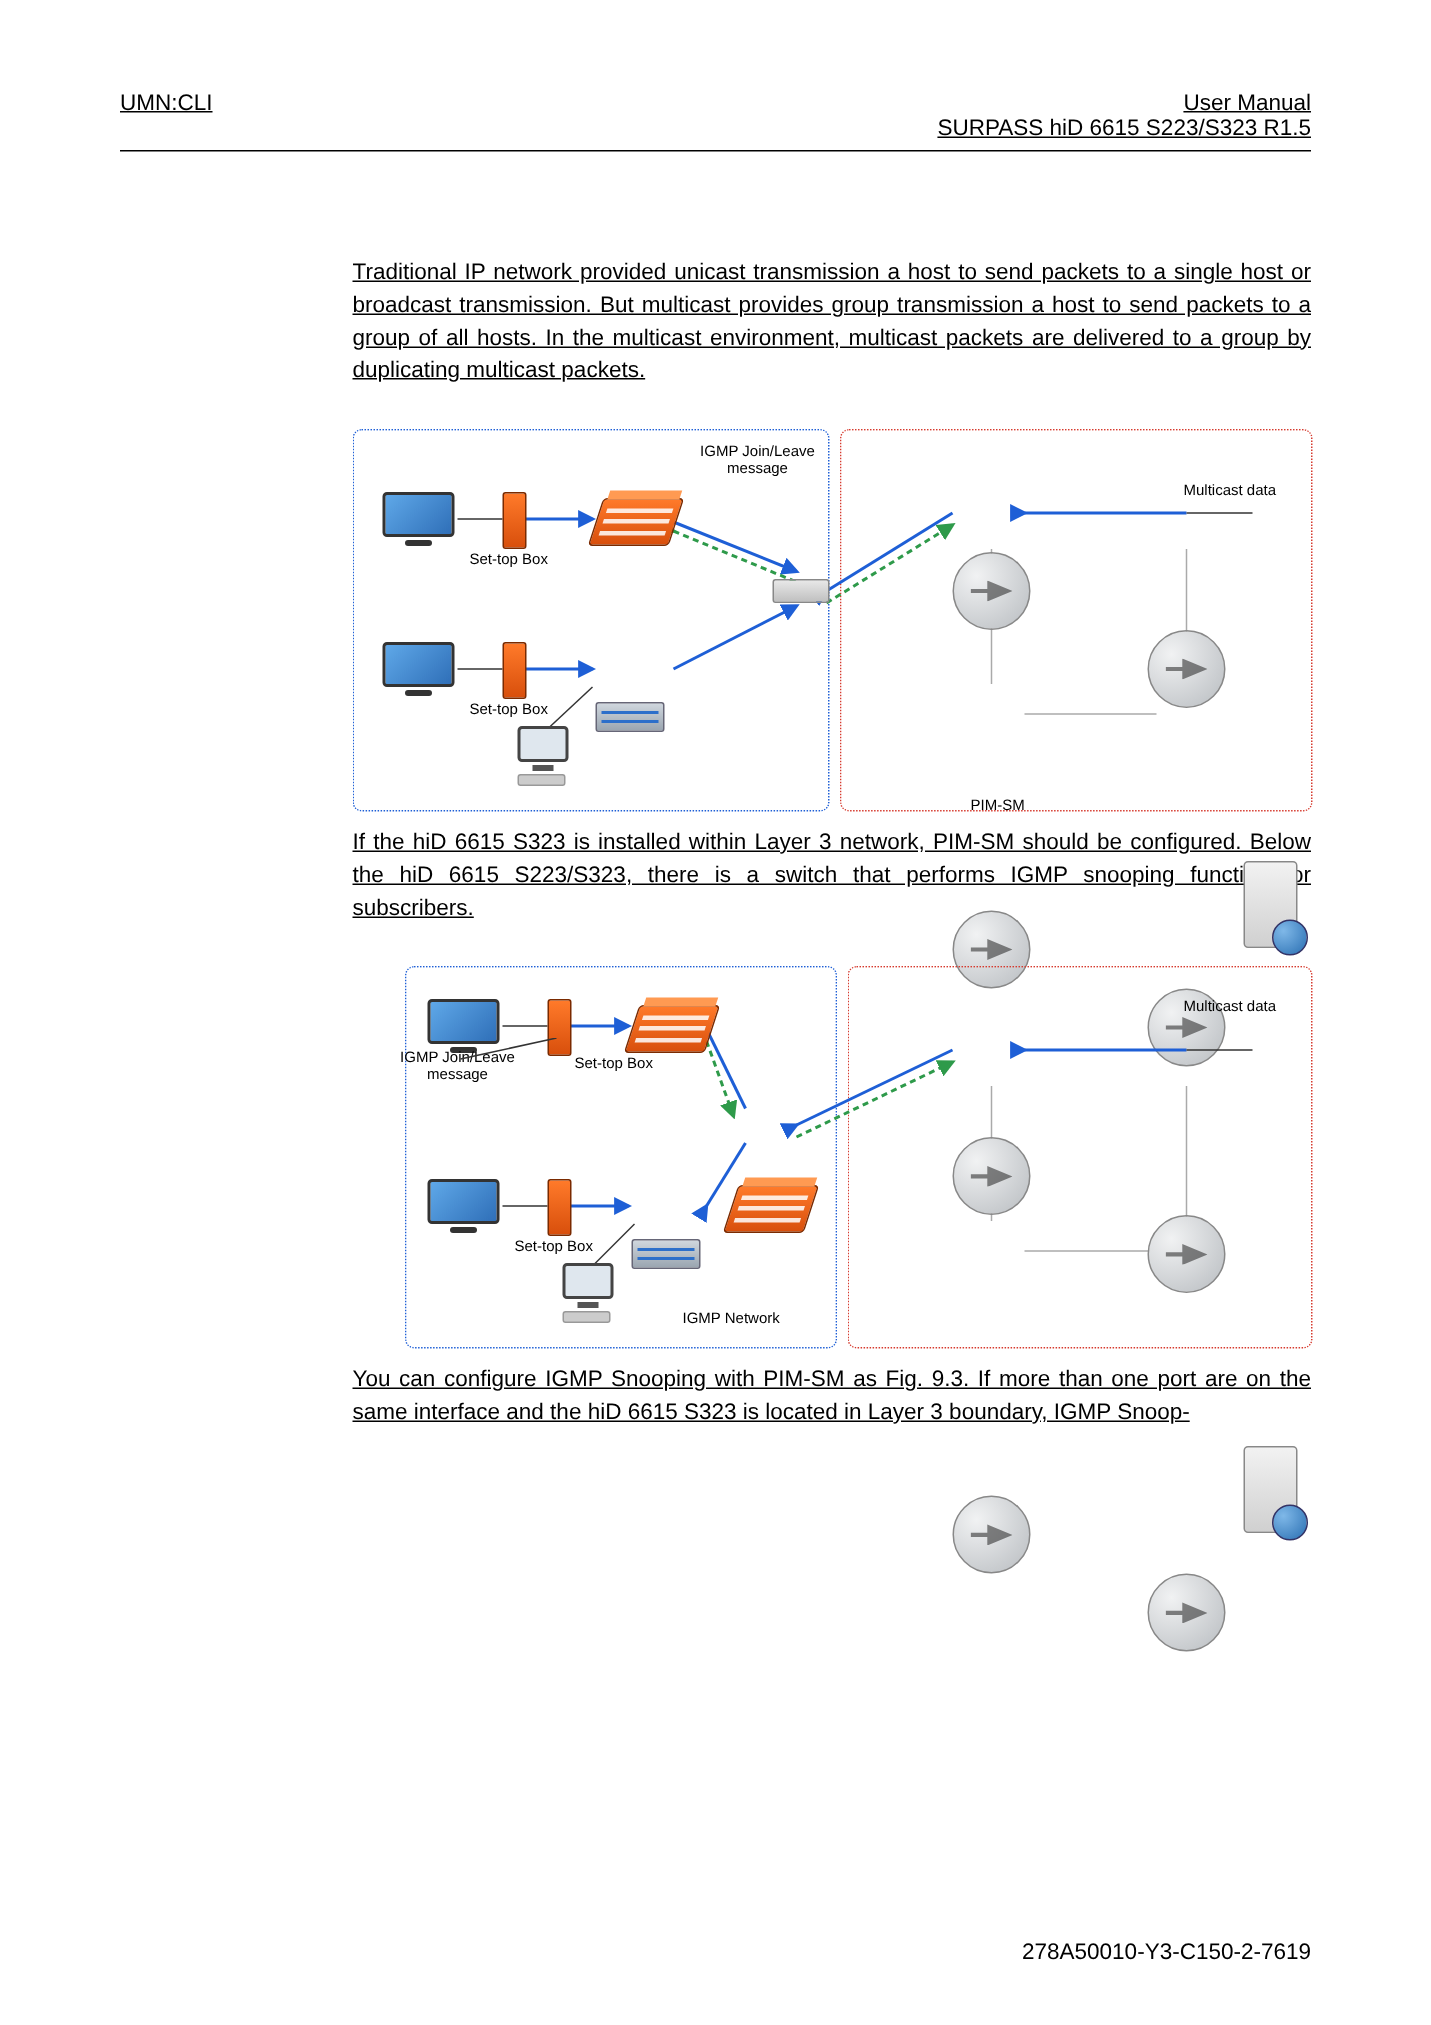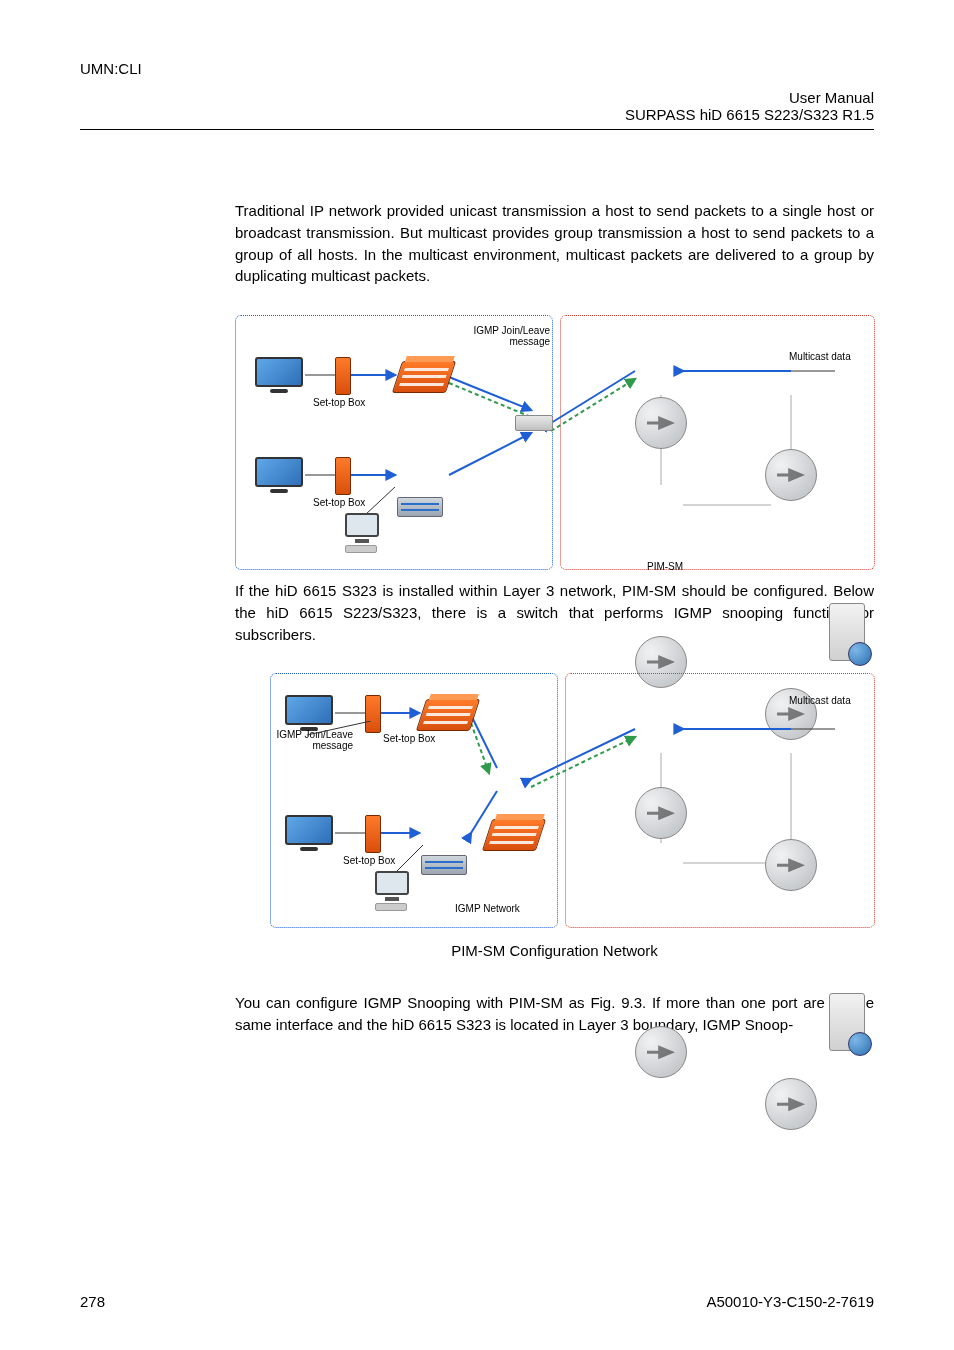--- a/index.html
+++ b/index.html
@@ -9,32 +9,32 @@
     font-family: Arial, Helvetica, sans-serif;
     background: #fff;
     color: #000;
   }
   .page {
     width: 954px;
     height: 1350px;
     position: relative;
     box-sizing: border-box;
     padding: 60px 80px 56px 80px;
+    text-decoration: underline;
   }
   .header {
     display: flex;
     justify-content: space-between;
     font-size: 15px;
     border-bottom: 1px solid #000;
     padding-bottom: 6px;
     margin-bottom: 70px;
   }
   .header .right {
     text-align: right;
-    margin-top: 29px;
   }
   .content {
     margin-left: 155px;
     font-size: 15px;
     line-height: 1.45;
   }
   .content p {
     margin: 0 0  16px 0;
     text-align: justify;
   }
@@ -46,21 +46,21 @@
     text-align: center;
     font-size: 15px;
     margin: 12px 0 30px 0;
   }
   .footer {
     position: absolute;
     bottom: 40px;
     left: 80px;
     right: 80px;
     display: flex;
-    justify-content: space-between;
+    justify-content: flex-end;
     font-size: 15px;
   }
   
   .diagram {
     position: relative;
     width: 640px;
     height: 255px;
     margin: 0 auto;
   }
   .dashbox {
@@ -70,21 +70,21 @@
     box-sizing: border-box;
   }
   .bluebox { border-color: #1e5fd6; }
   .redbox { border-color: #d63a2e; }
   .dlabel {
     position: absolute;
     font-size: 10px;
     line-height: 1.1;
     white-space: nowrap;
   }
-  .dlabel.c { text-align: right; }
+  .dlabel.c { text-align: center; }
   
   .icon {
     position: absolute;
   }
   .tv {
     width: 48px; height: 34px;
   }
   .tv .screen {
     width: 44px; height: 26px; background: linear-gradient(135deg,#5fa8e8,#2f6fb8);
     border: 2px solid #333; border-radius: 3px;
@@ -342,21 +342,20 @@
 
         <div class="icon router" style="left:400px; top:30px;"></div>
         <div class="icon router" style="left:530px; top:30px;"></div>
         <div class="icon router" style="left:400px; top:165px;"></div>
         <div class="icon router" style="left:530px; top:165px;"></div>
         <div class="icon server" style="left:594px; top:28px;"></div>
 
         <div class="dlabel" style="left:554px; top:22px;">Multicast data</div>
         <div class="dlabel" style="left:220px; top:230px;">IGMP Network</div>
       </div>
-      <div class="caption">PIM-SM Configuration Network</div>
     </div>
 
     <p class="para">You can configure IGMP Snooping with PIM-SM as Fig. 9.3. If more than one port are on the same interface and the hiD 6615 S323 is located in Layer 3 boundary, IGMP Snoop-</p>
   </div>
 
   <div class="footer">
     <div>278</div>
     <div>A50010-Y3-C150-2-7619</div>
   </div>
 </div>

